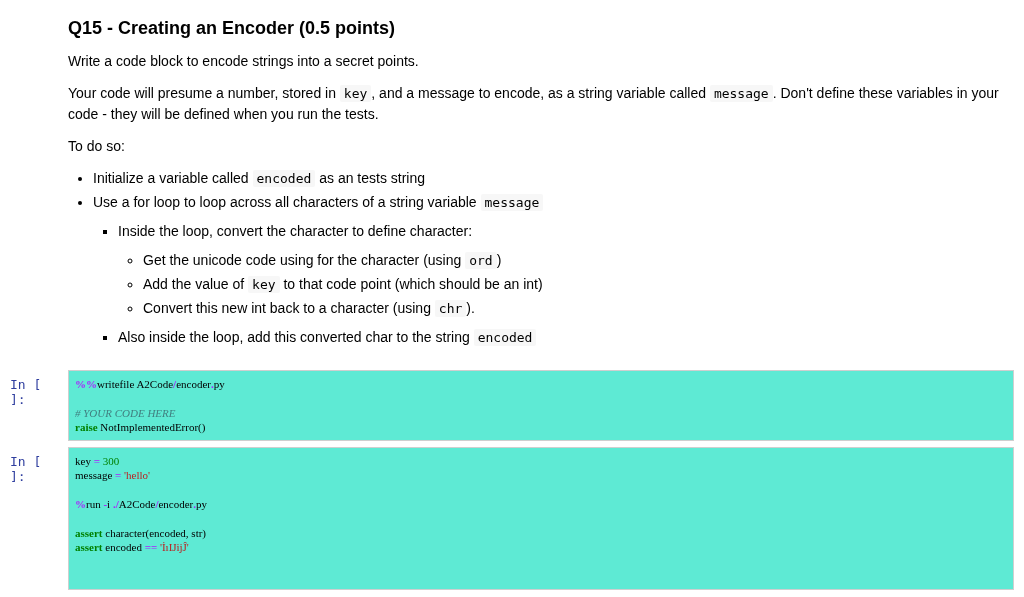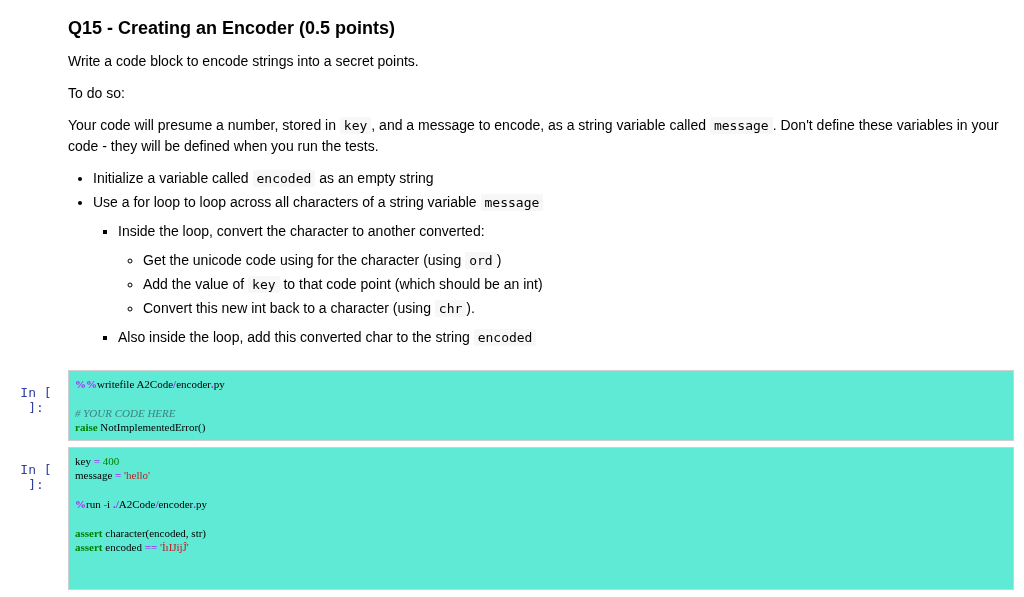--- a/index.html
+++ b/index.html
@@ -49,25 +49,24 @@
     }
     .code-cell {
       display: flex;
       align-items: flex-start;
       margin: 6px 10px;
     }
     .prompt-col {
       width: 58px;
       flex-shrink: 0;
       padding: 7px 6px 0 0;
-      text-align: center;
+      text-align: left;
       font-family: monospace;
       font-size: 13px;
       color: #303F9F;
-      margin-top: 8px;
     }
     .code-body {
       flex: 1;
       border: 1px solid #cfcfcf;
       padding: 6px;
       font-family: Liberation Serif, serif;
       font-size: 11px;
       white-space: pre;
       background: #5eead4;
       line-height: 1.3;
@@ -80,29 +79,29 @@
     .tok-num { color: #008000; }
   </style>
 </head>
 <body>
 
 <div class="container">
 
   <div class="text-cell">
     <h3>Q15 - Creating an Encoder (0.5 points)</h3>
     <p>Write a code block to encode strings into a secret points.</p>
-    <p>To do so:</p>
     <p>
       <span>Your code will presume a number, stored in </span><code class="inline">key</code><span>, and a message to encode, as a string variable called </span><code class="inline">message</code><span>. Don't define these variables in your code - they will be defined when you run the tests.</span>
     </p>
+    <p>To do so:</p>
     <ul>
-      <li><span>Initialize a variable called </span><code class="inline">encoded</code><span> as an empty string</span></li>
+      <li><span>Initialize a variable called </span><code class="inline">encoded</code><span> as an tests string</span></li>
       <li><span>Use a for loop to loop across all characters of a string variable </span><code class="inline">message</code>
         <ul>
-          <li><span>Inside the loop, convert the character to another converted:</span>
+          <li><span>Inside the loop, convert the character to define character:</span>
             <ul>
               <li><span>Get the unicode code using for the character (using </span><code class="inline">ord</code><span>)</span></li>
               <li><span>Add the value of </span><code class="inline">key</code><span> to that code point (which should be an int)</span></li>
               <li><span>Convert this new int back to a character (using </span><code class="inline">chr</code><span>).</span></li>
             </ul>
           </li>
           <li><span>Also inside the loop, add this converted char to the string </span><code class="inline">encoded</code></li>
         </ul>
       </li>
     </ul>
@@ -111,21 +110,21 @@
   <div class="code-cell">
     <div class="prompt-col">In [ ]:</div>
     <div class="code-body"><span class="tok-op">%%</span><span>writefile A2Code</span><span class="tok-op">/</span><span>encoder</span><span class="tok-op">.</span><span>py</span>
 
 <span class="tok-com"># YOUR CODE HERE</span>
 <span class="tok-key">raise</span><span> NotImplementedError()</span></div>
   </div>
 
   <div class="code-cell">
     <div class="prompt-col">In [ ]:</div>
-    <div class="code-body"><span>key </span><span class="tok-op">=</span><span> </span><span class="tok-num">400</span>
+    <div class="code-body"><span>key </span><span class="tok-op">=</span><span> </span><span class="tok-num">300</span>
 <span>message </span><span class="tok-op">=</span><span> </span><span class="tok-str">'hello'</span>
 
 <span class="tok-op">%</span><span>run </span><span class="tok-op">-</span><span>i </span><span class="tok-op">.</span><span class="tok-op">/</span><span>A2Code</span><span class="tok-op">/</span><span>encoder</span><span class="tok-op">.</span><span>py</span>
 
 <span class="tok-key">assert</span><span> character(encoded, str)</span>
 <span class="tok-key">assert</span><span> encoded </span><span class="tok-op">==</span><span> </span><span class="tok-str">'İıĲĳĴ'</span>
 
 
 </div>
   </div>

